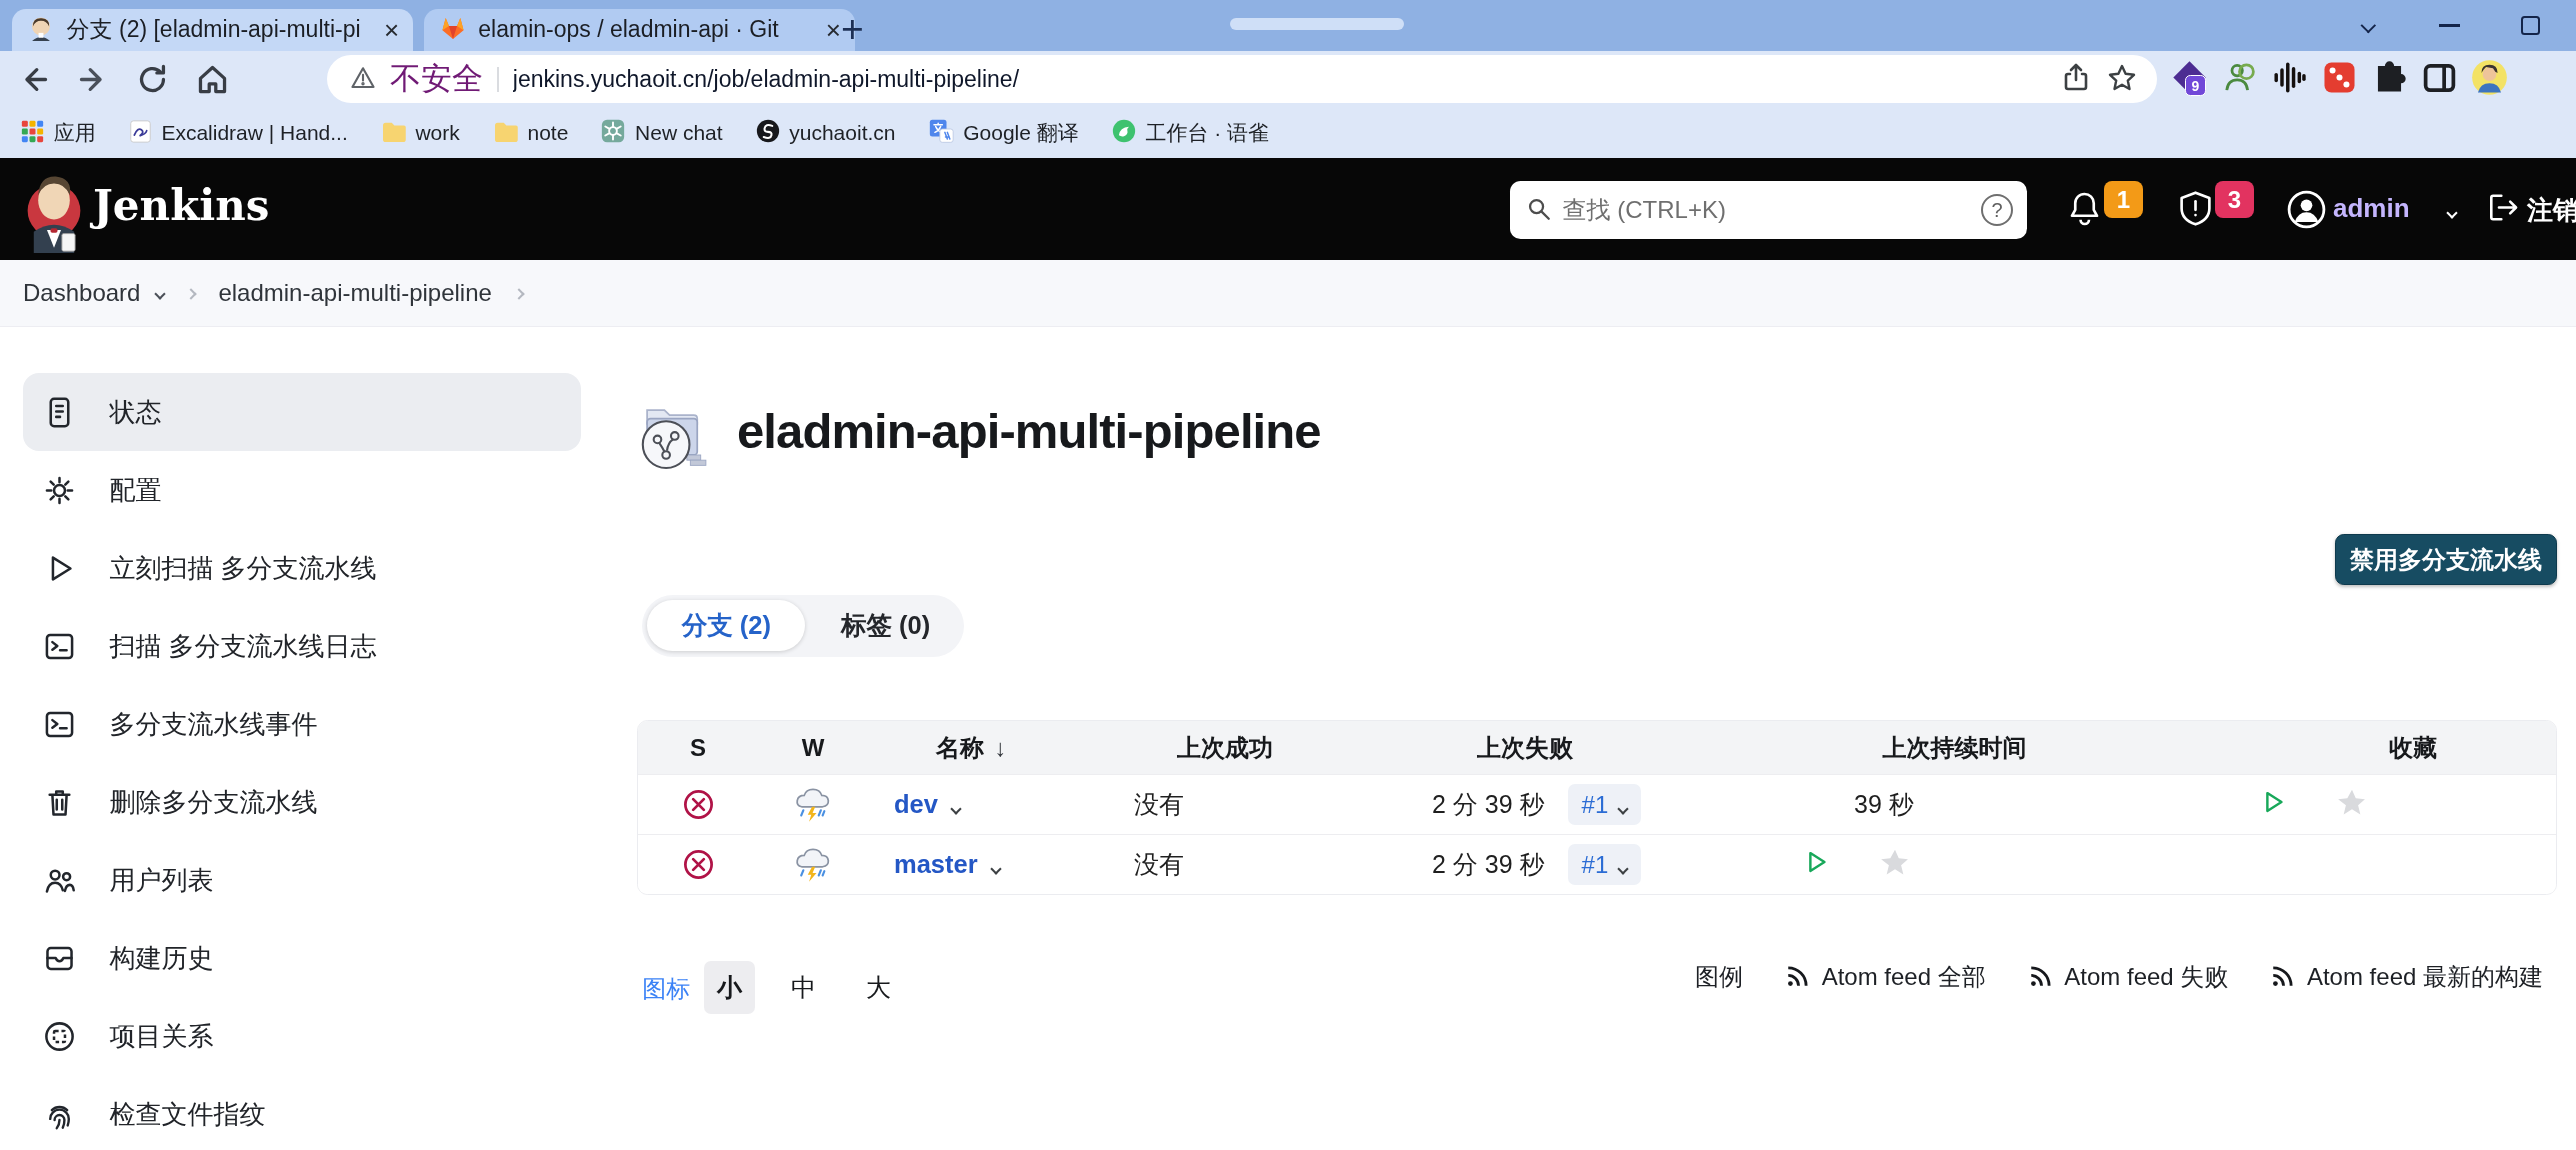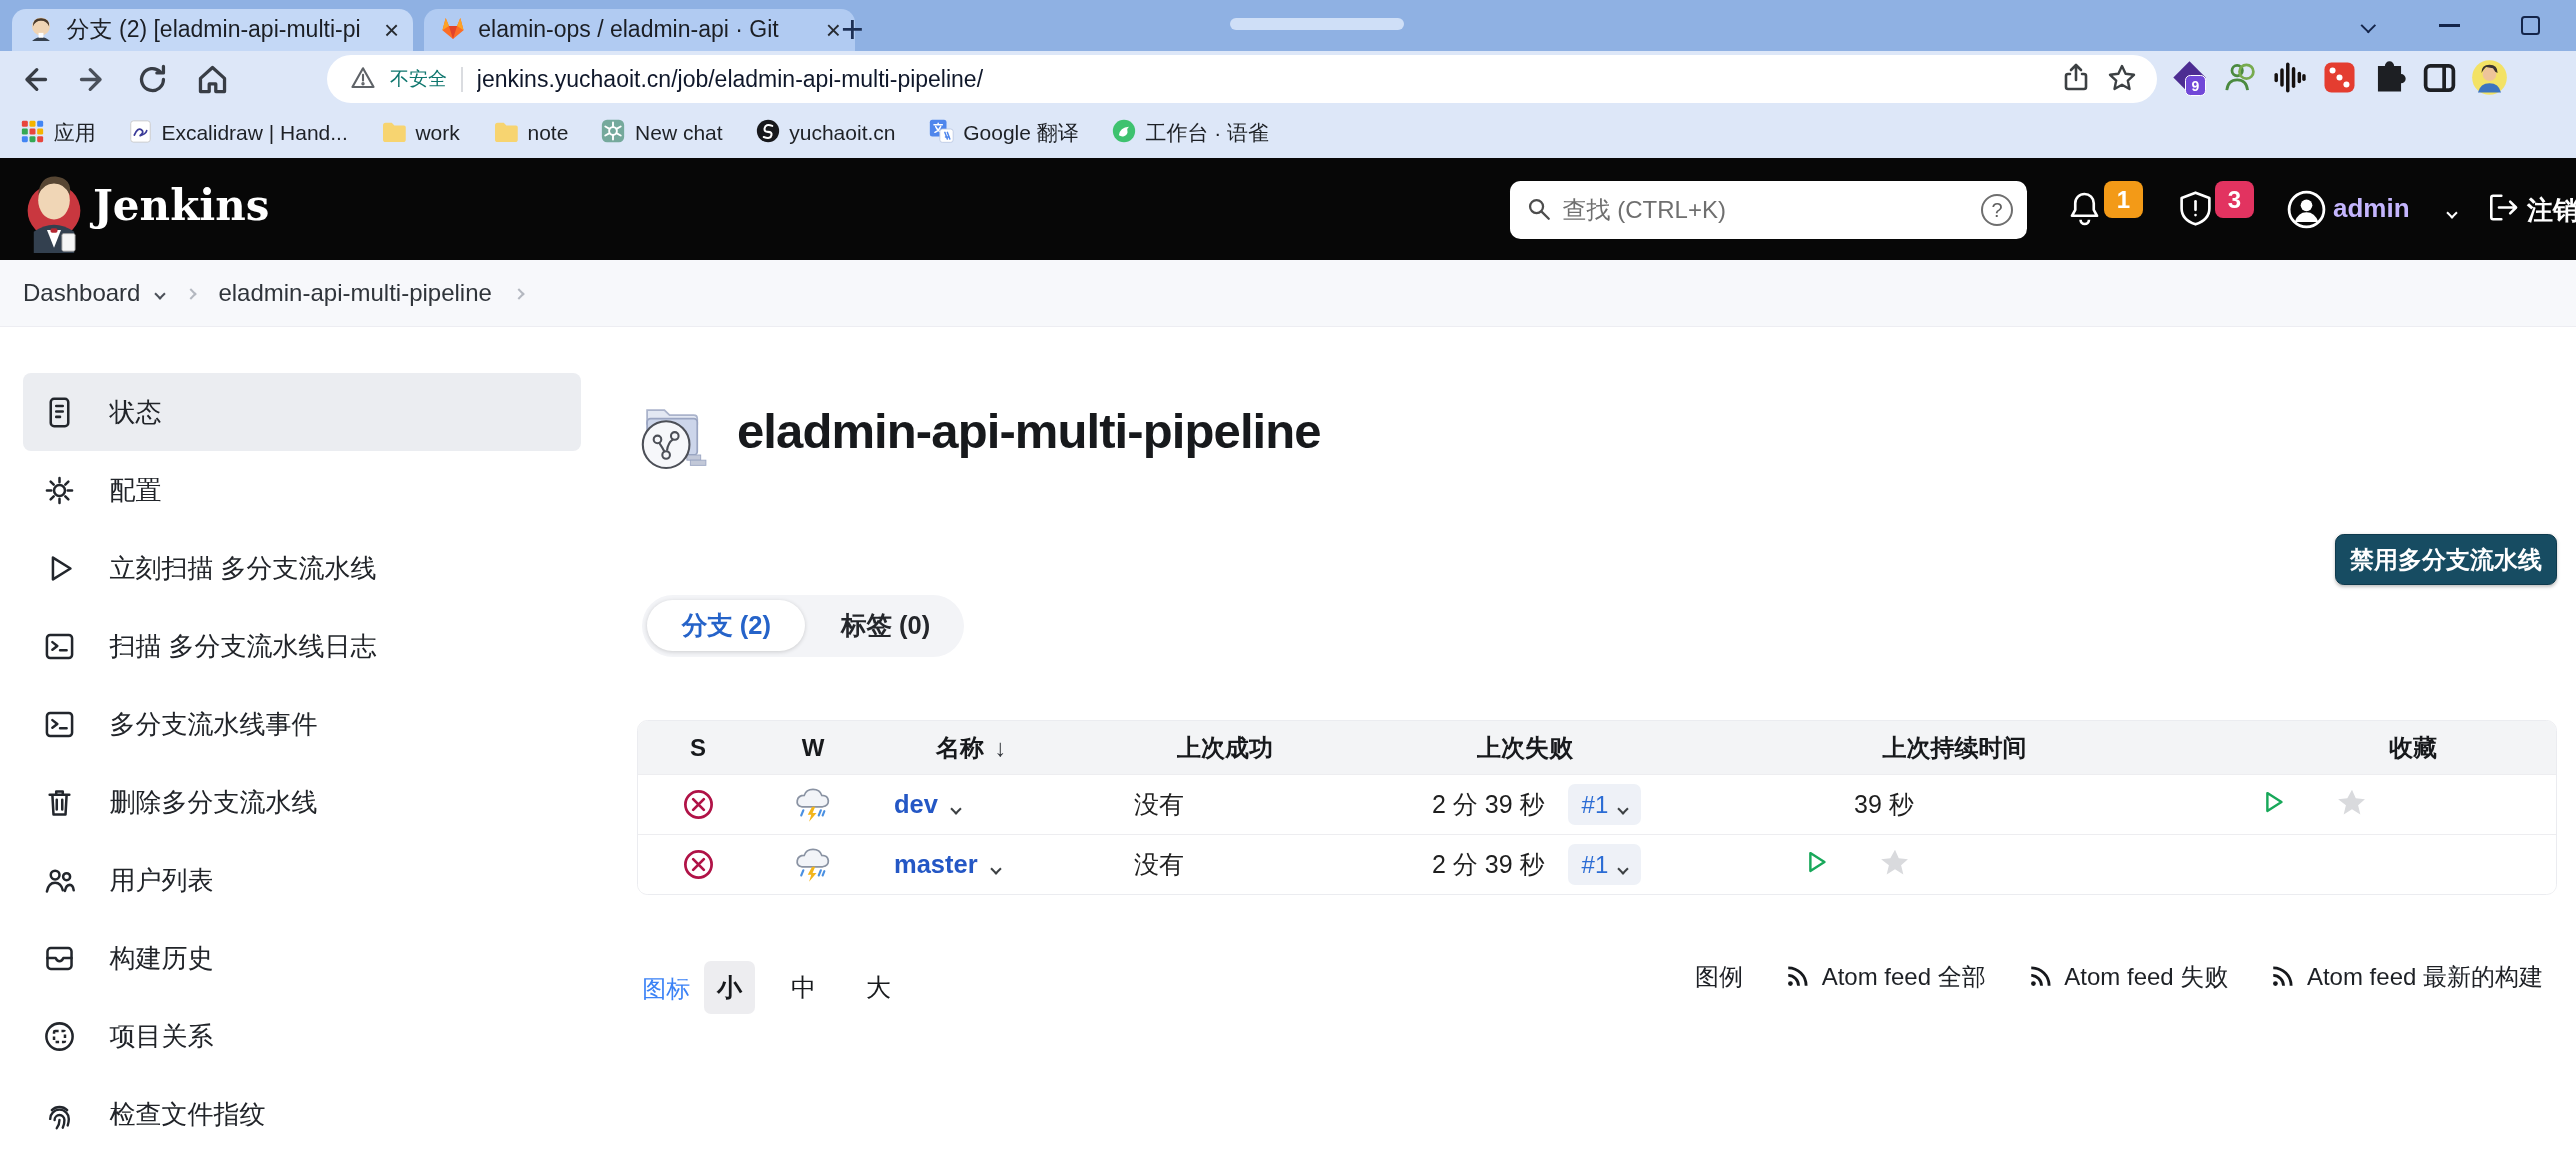--- a/index.html
+++ b/index.html
@@ -23,21 +23,21 @@
   .chev-sm { width:8px; height:8px; border-width:2.2px; }
   .chev-right { transform:rotate(-45deg); }
   .win-dash { width:21px; height:2.6px; background:#14254a; }
   .win-max { width:19.4px; height:19.4px; border:2.6px solid #14254a; border-radius:3.5px; }
 
   
   #toolbar { position:absolute; left:0; top:51px; width:2576px; height:56px; background:#dde7f8; }
   .navic { position:absolute; top:10.6px; width:35px; height:35px; }
   .addr { position:absolute; left:327px; top:4.4px; width:1830px; height:48px; border-radius:24px;
           background:#fff; display:flex; align-items:center; padding:0 19.4px 0 23px; gap:14px; }
-  .addr-sec { font-size:19px; color:#0f766e; white-space:nowrap; }
+  .addr-sec { font-size:31px; color:#701a75; white-space:nowrap; }
   .addr-div { width:1.8px; height:25px; background:#dadce0; }
   .addr-url { font-size:23px; color:#0f172a; white-space:nowrap; overflow:hidden; flex:1; }
   .ext-row { position:absolute; left:2171px; top:8px; display:flex; gap:13px; align-items:center; }
   .ext { width:37px; height:37px; position:relative; }
   .ext-badge { position:absolute; left:14px; top:16px; min-width:21px; height:21px; background:#7148d8; border:1.8px solid #fff;
                border-radius:5.3px; color:#fff; font-size:14px; font-weight:700; display:flex; align-items:center; justify-content:center; }
 
   
   #bookmarks { position:absolute; left:0; top:107px; width:2576px; height:51px; background:#dde7f8;
                display:flex; align-items:center; padding-left:21px; gap:33px; }
@@ -61,21 +61,21 @@
   .hdr-logout { position:absolute; left:2527px; top:35px; font-size:26px; font-weight:700; color:#fff; white-space:nowrap; }
 
   
   #breadcrumb { position:absolute; left:0; top:260px; width:2576px; height:67px; background:#f7f8fb;
                 border-bottom:0.9px solid #ededf2; display:flex; align-items:center; padding-left:23px; }
   .bc-item { font-size:24px; color:#2f343a; }
   .bc-sep { color:#b4b8c0; margin:0 23px; }
 
   
   #sidebar { position:absolute; left:23px; top:373px; width:558px; }
-  .snav { height:78px; display:flex; align-items:center; gap:32px; padding-left:19.4px; border-radius:8px; cursor:pointer; }
+  .snav { height:78px; display:flex; align-items:center; gap:32px; padding-left:19.4px; border-radius:16px; cursor:pointer; }
   .snav.active { background:#ebedf1; }
   .snav-label { font-size:26px; color:#212429; white-space:nowrap; }
   .sic { width:35px; height:35px; flex:0 0 auto; }
 
   
   .page-title { position:absolute; left:737px; top:403px; font-size:49px; font-weight:700; color:#17191c; letter-spacing:-0.9px; }
   .disable-btn { position:absolute; left:2335px; top:534px; width:222px; height:51px; border-radius:8.8px;
                  background:#174c62; color:#fff; font-size:24px; font-weight:600; display:flex; align-items:center;
                  justify-content:center; border:0.9px solid #0e3a4d; box-shadow:0 1.8px 3.5px rgba(0,0,0,.25); }
   .tabsbar { position:absolute; left:642px; top:595px; width:322px; height:62px; border-radius:31px; background:#f3f4f7; }

